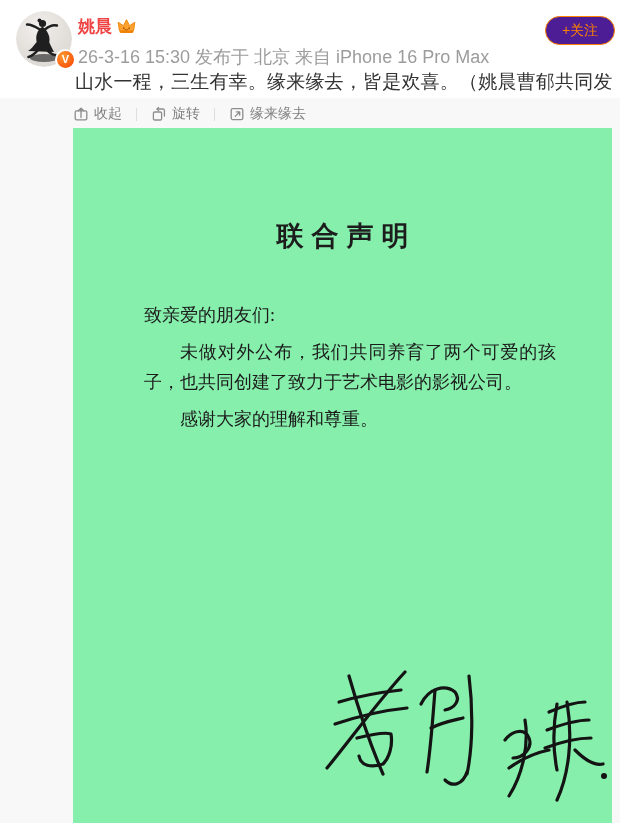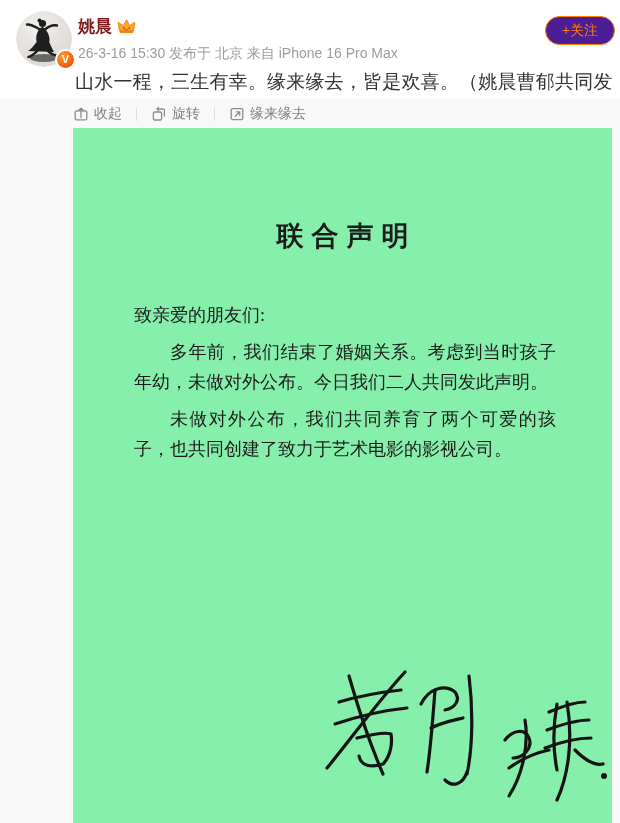--- a/index.html
+++ b/index.html
@@ -13,23 +13,23 @@
   .header{position:absolute;left:0;top:0;width:620px;height:98px;background:#fff;}
   .avatar-wrap{position:absolute;left:16px;top:11px;width:56px;height:56px;cursor:pointer;}
   .avatar{width:56px;height:56px;border-radius:50%;overflow:hidden;display:block;}
   .v-badge{
     position:absolute;right:-4px;bottom:-3px;width:21px;height:21px;border-radius:50%;
     background:radial-gradient(circle at 35% 30%,#ff9a2e,#f53d00);
     border:2px solid #fff;color:#fff;font-weight:bold;font-size:11px;line-height:17px;
     text-align:center;box-sizing:border-box;font-family:"Liberation Sans",sans-serif;
   }
   .name-row{position:absolute;left:78px;top:14px;height:24px;display:flex;align-items:center;gap:5px;}
-  .username{font-size:17px;font-weight:700;color:#7f1d1d;cursor:pointer;}
+  .username{font-size:17px;font-weight:700;color:#ef4444;cursor:pointer;}
   .crown{width:19px;height:17px;display:inline-block;}
-  .timestamp{position:absolute;left:78px;top:45px;font-size:14px;color:#9c9c9c;}
+  .timestamp{position:absolute;left:78px;top:45px;font-size:18px;color:#9c9c9c;}
   .post-text{position:absolute;left:75px;top:69px;font-size:19px;color:#333;letter-spacing:.2px;}
   .follow-btn{
     position:absolute;left:545px;top:16px;width:70px;height:29px;box-sizing:border-box;
     border:1.5px solid #ff8200;border-radius:15px;background:#4c1d95;color:#ff8200;
     font-size:14px;display:flex;align-items:center;justify-content:center;cursor:pointer;
     font-family:"Liberation Sans",sans-serif;padding:0;
   }
   
   .viewer{position:absolute;left:0;top:98px;width:620px;height:725px;background:#f8f8f8;}
   .toolbar{position:absolute;left:73px;top:4px;height:24px;display:flex;align-items:center;color:#808080;font-size:14px;}
@@ -44,21 +44,21 @@
   .doc-title{
     position:absolute;left:0;top:90px;width:539px;text-align:center;
     font-family:"Liberation Serif","DejaVu Serif",serif;font-weight:bold;
     font-size:27px;color:#1c1c1c;letter-spacing:8px;text-indent:8px;margin:0;
   }
   .doc-body{
     position:absolute;left:57px;top:172px;width:426px;
     font-family:"Liberation Serif","DejaVu Serif",serif;
     font-size:18px;line-height:30px;color:#1b1b1b;text-align:justify;
   }
-  .doc-body p{margin:0 0 7px 4px;}
+  .doc-body p{margin:0 0 7px 14px;}
   .doc-body p.indent{text-indent:2em;}
   .signature{position:absolute;left:240px;top:518px;width:295px;height:160px;}
 </style>
 </head>
 <body>
 
 <div class="header">
 
   <div class="avatar-wrap">
     <svg class="avatar" viewBox="0 0 56 56">
@@ -129,22 +129,22 @@
       </svg>
       <span>缘来缘去</span>
     </div>
   </div>
 
   <div class="doc">
     <h1 class="doc-title">联合声明</h1>
 
     <div class="doc-body">
       <p>致亲爱的朋友们:</p>
-      <p class="indent">多年前，我们结束了婚姻关系。考虑到当时孩子年幼，未做对外公布。今日我们二人共同发此声明。</p>
       <p class="indent">未做对外公布，我们共同养育了两个可爱的孩子，也共同创建了致力于艺术电影的影视公司。</p>
+      <p class="indent">感谢大家的理解和尊重。</p>
     </div>
 
     <svg class="signature" viewBox="0 0 295 160">
       <g fill="none" stroke="#141414" stroke-width="3.2" stroke-linecap="round" stroke-linejoin="round">
 
         <path d="M14,122 C34,98 66,54 92,26"></path>
         <path d="M36,30 C44,58 56,96 70,128"></path>
         <path d="M26,56 C46,50 70,46 88,44"></path>
         <path d="M22,78 C46,70 74,64 94,62"></path>
         <path d="M44,92 C60,88 72,86 78,88 C80,100 76,112 70,118 C58,122 48,120 46,110"></path>

